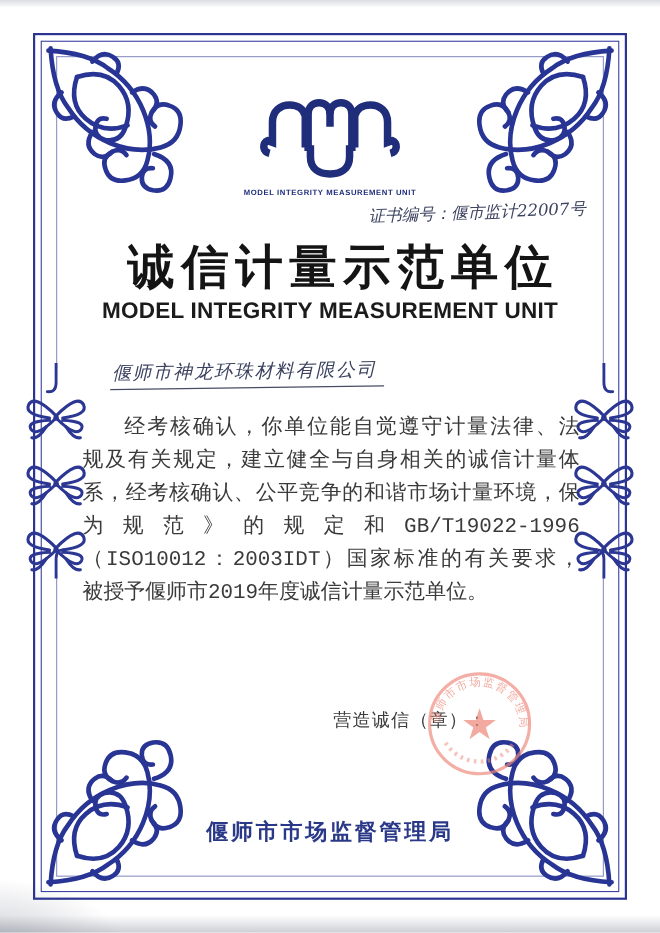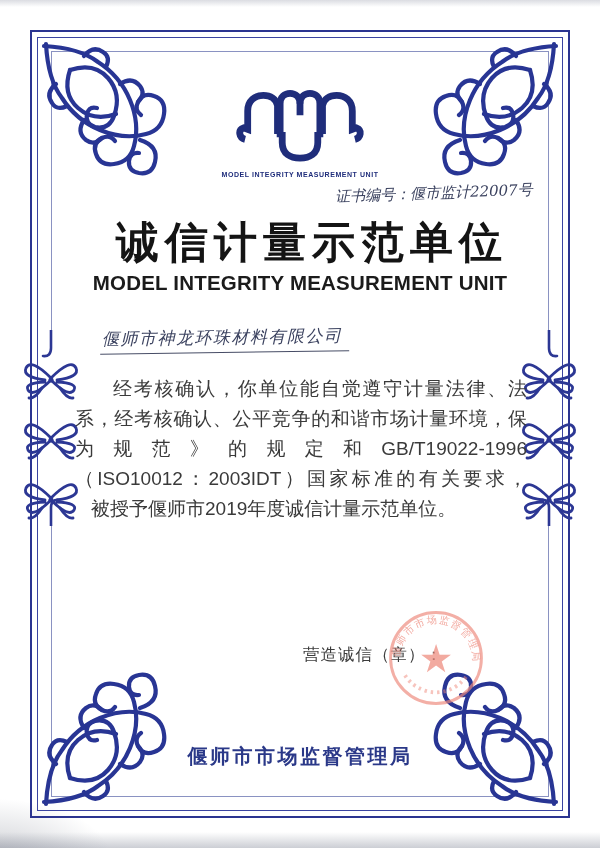--- a/index.html
+++ b/index.html
@@ -46,23 +46,23 @@
     font-family:"Liberation Sans",sans-serif;font-weight:800;font-size:20.5px;
     letter-spacing:.2px;color:#1b1b1b;}
   
   .awardee{position:absolute;left:100px;top:326px;min-width:222px;
     font-family:"DejaVu Serif",serif;font-style:italic;font-size:17px;
     letter-spacing:1.5px;color:#3c4360;border-bottom:1.8px solid #474d66;
     padding:0 6px 3px 2px;transform:rotate(-.8deg);display:inline-block;}
   
   .body-text{position:absolute;left:75px;top:374px;width:452px;
     font-size:19px;line-height:30px;color:#3a3a3a;}
-  .body-line{text-align:justify;text-align-last:justify;}
+  .body-line{text-align:justify;text-align-last:justify;font-family:Liberation Mono, monospace;}
   .body-line.first{text-indent:2em;}
-  .body-line.last{text-align-last:left;margin-left:16px;}
+  .body-line.last{text-align-last:left;}
   
   .issuer-label{position:absolute;left:303px;top:644px;font-size:16.5px;
     color:#3c3c3c;letter-spacing:1px;}
   .seal{position:absolute;left:378px;top:600px;width:116px;height:116px;opacity:.85;}
   
   .org-name{position:absolute;left:0;top:743px;width:600px;text-align:center;
     font-size:20px;font-weight:bold;letter-spacing:2.5px;color:#2a3888;}
   .hidden-defs{position:absolute;width:0;height:0;overflow:hidden;}
 </style>
 </head>
@@ -146,20 +146,21 @@
 
   <div class="cert-no"><span>证书编号：</span><span>偃市监计22007号</span></div>
 
   <div class="title-cn">诚信计量示范单位</div>
   <div class="title-en">MODEL INTEGRITY MEASUREMENT UNIT</div>
 
   <div class="awardee">偃师市神龙环珠材料有限公司</div>
 
   <div class="body-text">
     <div class="body-line first">经考核确认，你单位能自觉遵守计量法律、法</div>
+    <div class="body-line">规及有关规定，建立健全与自身相关的诚信计量体</div>
     <div class="body-line">系，经考核确认、公平竞争的和谐市场计量环境，保</div>
     <div class="body-line">为规范》的规定和GB/T19022-1996</div>
     <div class="body-line">（ISO10012：2003IDT）国家标准的有关要求，</div>
     <div class="body-line last">被授予偃师市2019年度诚信计量示范单位。</div>
   </div>
 
   <div class="issuer-label">营造诚信（章）：</div>
   <svg class="seal" viewBox="0 0 120 120">
     <circle cx="60" cy="60" r="47" fill="none" stroke="#ee8a7d" stroke-width="3" opacity=".8"></circle>
     <defs>

